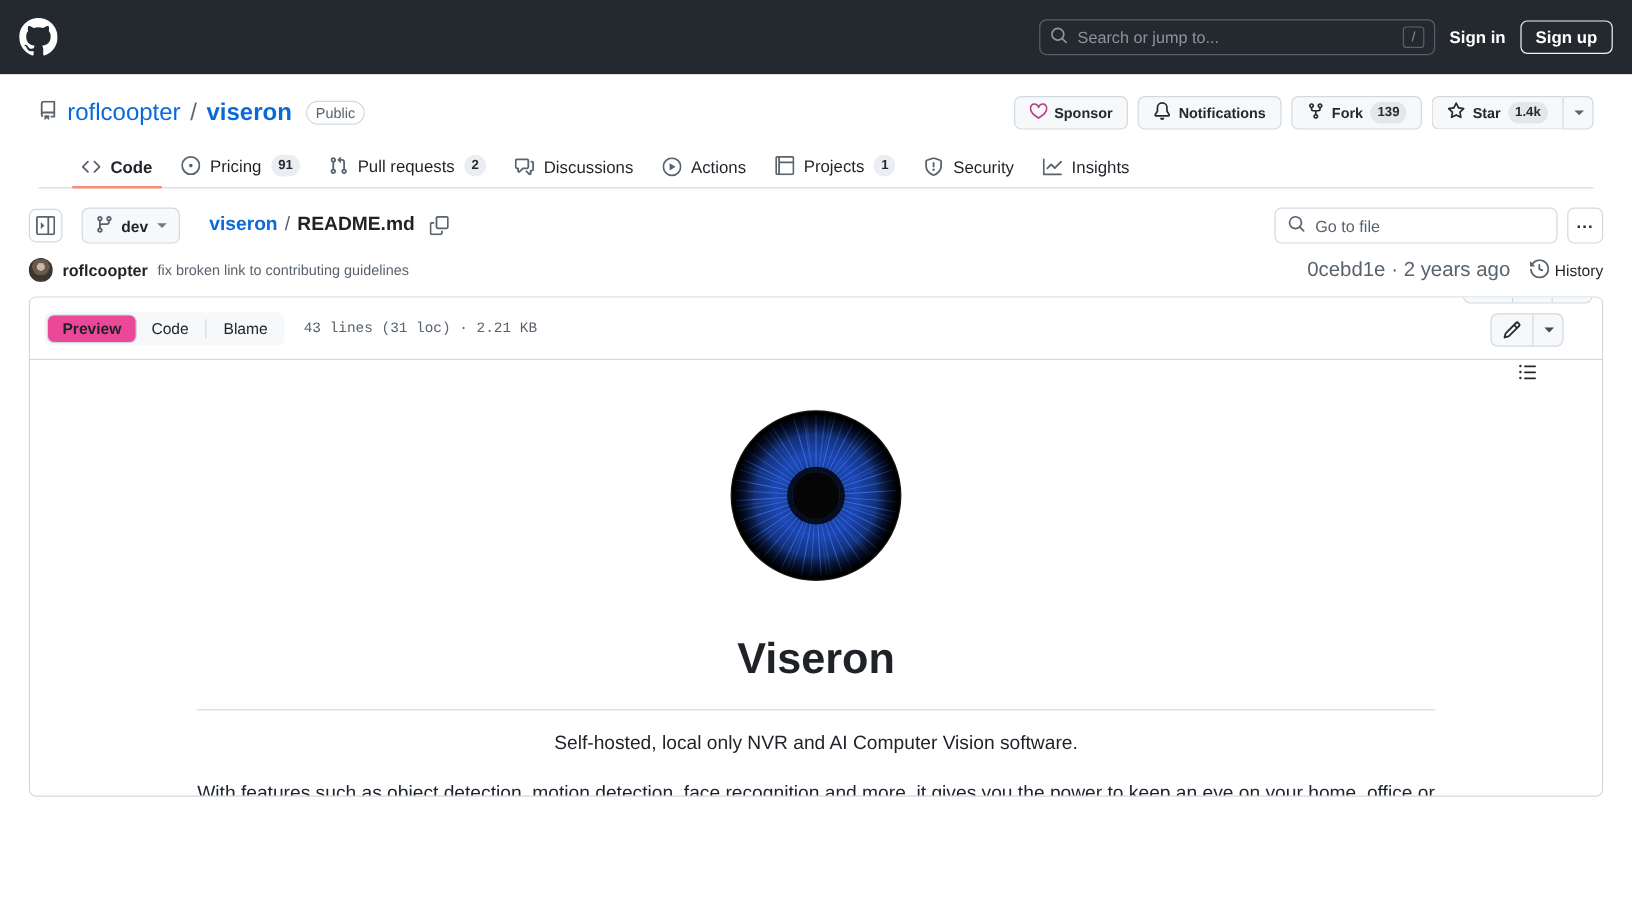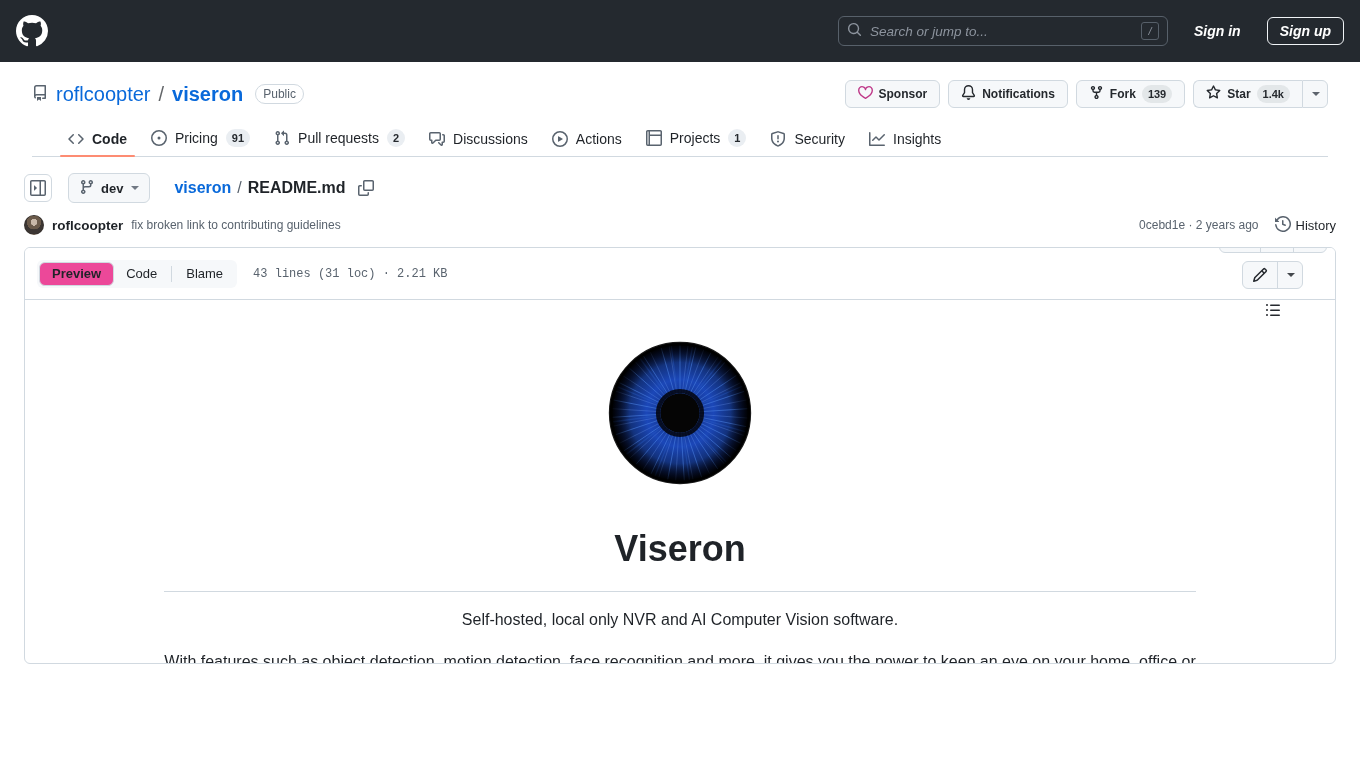--- a/index.html
+++ b/index.html
@@ -33,21 +33,21 @@
     white-space: nowrap;
   }
   .caret-down {
     width: 0; height: 0;
     border-left: 4px solid transparent;
     border-right: 4px solid transparent;
     border-top: 4px solid currentColor;
     opacity: .85;
     margin-left: 2px;
   }
-  .gh-right { margin-left: auto; display: flex; align-items: center; gap: 18px; font-style: italic; }
+  .gh-right { margin-left: auto; display: flex; align-items: center; gap: 4px; }
   .gh-search {
     width: 330px; height: 30px;
     background: #24292f;
     border: 1px solid #57606a;
     border-radius: 6px;
     display: flex; align-items: center;
     padding: 0 8px;
     gap: 8px;
     cursor: text;
   }
@@ -181,21 +181,21 @@
   }
   .avatar {
     width: 20px; height: 20px; border-radius: 50%;
     background: radial-gradient(circle at 50% 35%, #c9b8a8 0 22%, #6b5a4a 23% 48%, #3c3633 49% 100%);
     border: 1px solid #0000001a;
     flex: none;
   }
   .commit-author { font-size: 13.5px; font-weight: 600; color: #1f2328; cursor: pointer; }
   .commit-msg { font-size: 12px; color: #59636e; cursor: pointer; }
   .commit-right { margin-left:auto; display:flex; align-items:center; gap: 16px; }
-  .commit-meta { font-size: 12px; color: #59636e; }
+  .commit-meta { font-size: 17px; color: #59636e; }
   .commit-meta .sha { color: #59636e; }
   .history-link {
     display:flex; align-items:center; gap: 5px;
     font-size: 13px; color: #1f2328; font-weight: 500; cursor: pointer;
   }
 
   
   .file-box {
     margin: 0 24px;
     border: 1px solid #d1d9e0;
@@ -465,20 +465,31 @@
     <span class="crumb-sep">/</span>
     <span class="crumb-current">README.md</span>
     <span class="copy-path">
       <svg width="16" height="16" viewBox="0 0 16 16" fill="#59636e">
           <path d="M0 6.75C0 5.784.784 5 1.75 5h1.5a.75.75 0 0 1 0 1.5h-1.5a.25.25 0 0 0-.25.25v7.5c0 .138.112.25.25.25h7.5a.25.25 0 0 0 .25-.25v-1.5a.75.75 0 0 1 1.5 0v1.5A1.75 1.75 0 0 1 9.25 16h-7.5A1.75 1.75 0 0 1 0 14.25Z"></path>
           <path d="M5 1.75C5 .784 5.784 0 6.75 0h7.5C15.216 0 16 .784 16 1.75v7.5A1.75 1.75 0 0 1 14.25 11h-7.5A1.75 1.75 0 0 1 5 9.25Zm1.75-.25a.25.25 0 0 0-.25.25v7.5c0 .138.112.25.25.25h7.5a.25.25 0 0 0 .25-.25v-7.5a.25.25 0 0 0-.25-.25Z"></path>
         </svg>
     </span>
   </div>
 
+  <div class="file-nav-right">
+    <div class="gotofile">
+      <span>
+        <svg width="15" height="15" viewBox="0 0 16 16" fill="#59636e">
+            <path d="M10.68 11.74a6 6 0 0 1-7.922-8.982 6 6 0 0 1 8.982 7.922l3.04 3.04a.749.749 0 0 1-.326 1.275.749.749 0 0 1-.734-.215ZM11.5 7a4.499 4.499 0 1 0-8.997 0A4.499 4.499 0 0 0 11.5 7Z"></path>
+          </svg>
+      </span>
+      <span class="ph">Go to file</span>
+    </div>
+    <div class="kebab">...</div>
+  </div>
 </div>
 
 <div class="commit-row">
   <div class="avatar"></div>
   <span class="commit-author">roflcoopter</span>
   <span class="commit-msg">fix broken link to contributing guidelines</span>
   <div class="commit-right">
     <span class="commit-meta">
       <span class="sha">0cebd1e</span>
       <span>·</span>

